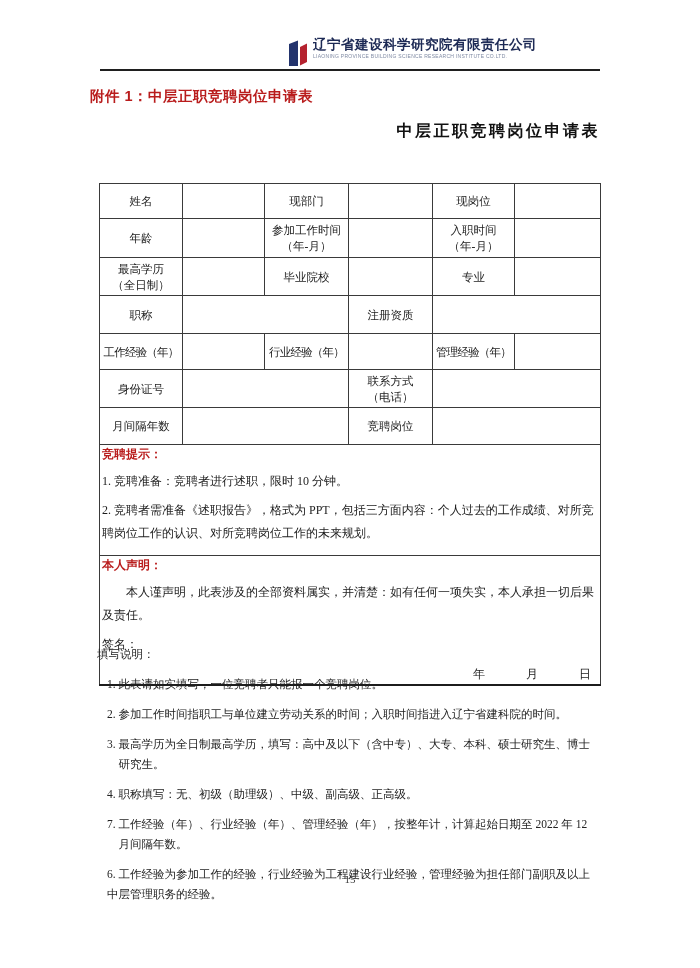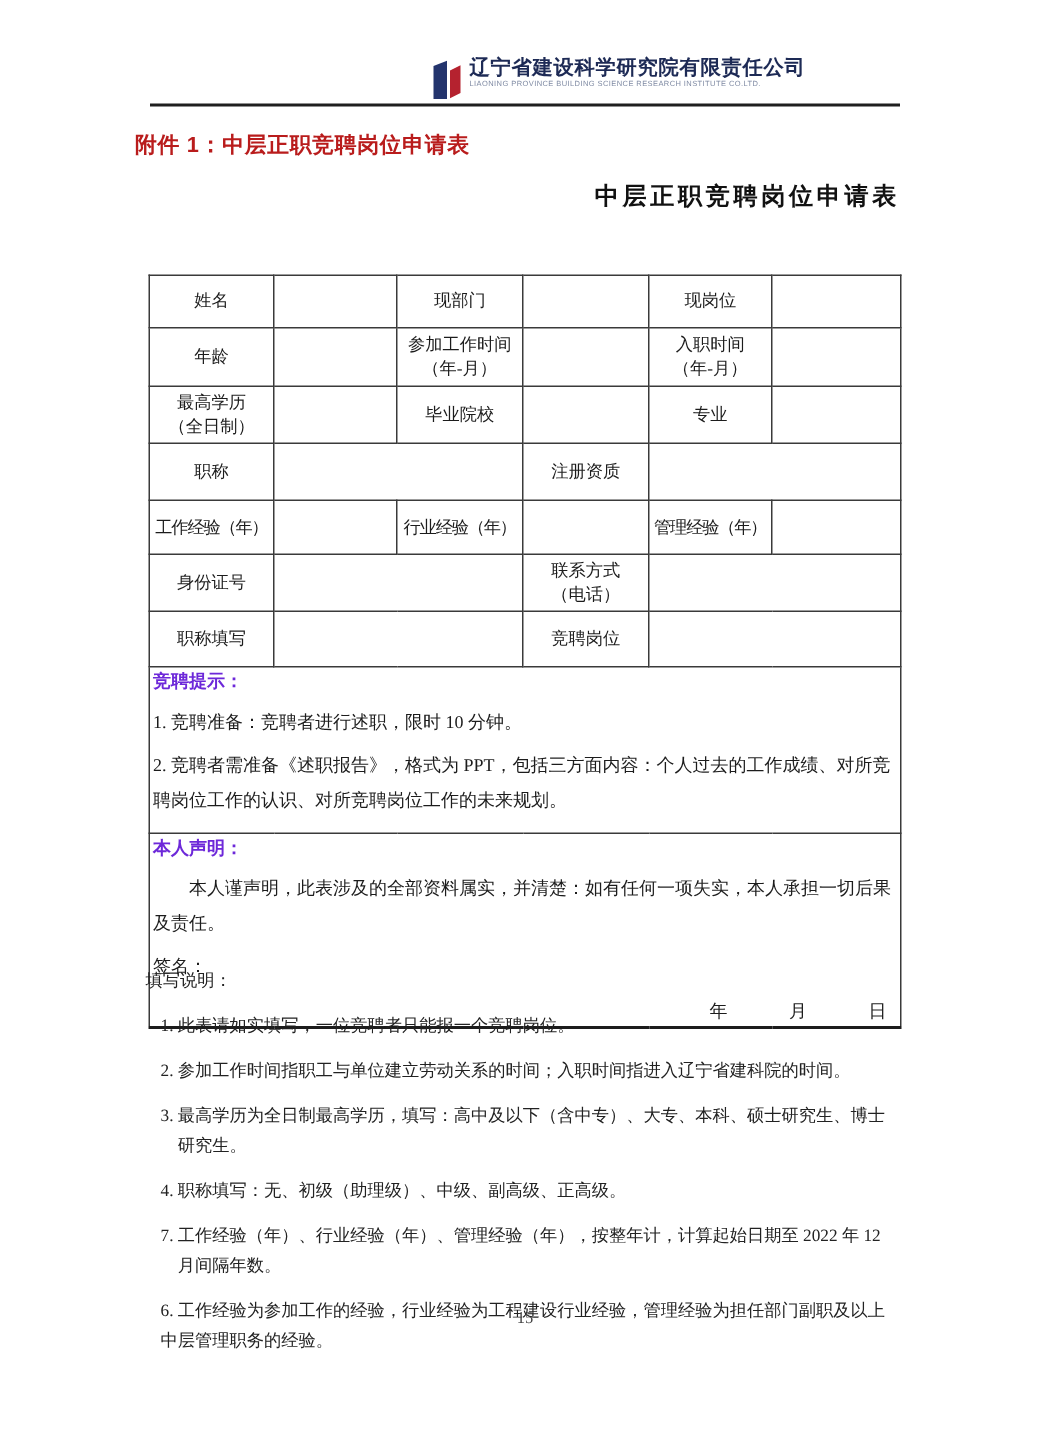--- a/index.html
+++ b/index.html
@@ -66,21 +66,21 @@
   td.val{background:#fff;}
   tr.r1 td{height:32px;} tr.r2 td{height:36px;} tr.r3 td{height:35px;}
   tr.r4 td{height:35px;} tr.r5 td{height:33px;} tr.r6 td{height:35px;}
   tr.r7 td{height:34px;}
 
   td.section{vertical-align:top;padding:9px 8px 6px 7px;}
   td.section-tips{height:108px;}
   td.section-decl{height:121px;}
   .sec-heading{
     font-family:"Liberation Sans","DejaVu Sans",sans-serif;
-    font-weight:bold;font-size:12px;color:#6d28d9;margin:0 0 7px 0;
+    font-weight:bold;font-size:12px;color:#b91c1c;margin:0 0 7px 0;
   }
   .tip-item{font-size:12px;line-height:23px;margin:0 0 6px 0;}
   .decl-body{font-size:12px;line-height:23px;text-indent:2em;margin:2px 0 0 0;}
   .sig-line{font-size:12px;text-align:left;padding-right:76px;margin-top:9px;}
   .date-line{
     font-size:12px;text-align:right;padding-right:7px;margin-top:13px;
   }
   .date-line .dsep{display:inline-block;width:41px;}
 
   
@@ -169,21 +169,21 @@
       <td class="val"></td>
     </tr>
     <tr class="r6">
       <td class="lbl">身份证号</td>
       <td class="val" colspan="2"></td>
       <td class="lbl">联系方式
 （电话）</td>
       <td class="val" colspan="2"></td>
     </tr>
     <tr class="r7">
-      <td class="lbl">职称填写</td>
+      <td class="lbl">月间隔年数</td>
       <td class="val" colspan="2"></td>
       <td class="lbl">竞聘岗位</td>
       <td class="val" colspan="2"></td>
     </tr>
 
     <tr>
       <td class="section section-tips" colspan="6">
         <div class="sec-heading">竞聘提示：</div>
         <div class="tip-item">1. 竞聘准备：竞聘者进行述职，限时 10 分钟。</div>
         <div class="tip-item">2. 竞聘者需准备《述职报告》，格式为 PPT，包括三方面内容：个人过去的工作成绩、对所竞聘岗位工作的认识、对所竞聘岗位工作的未来规划。</div>

